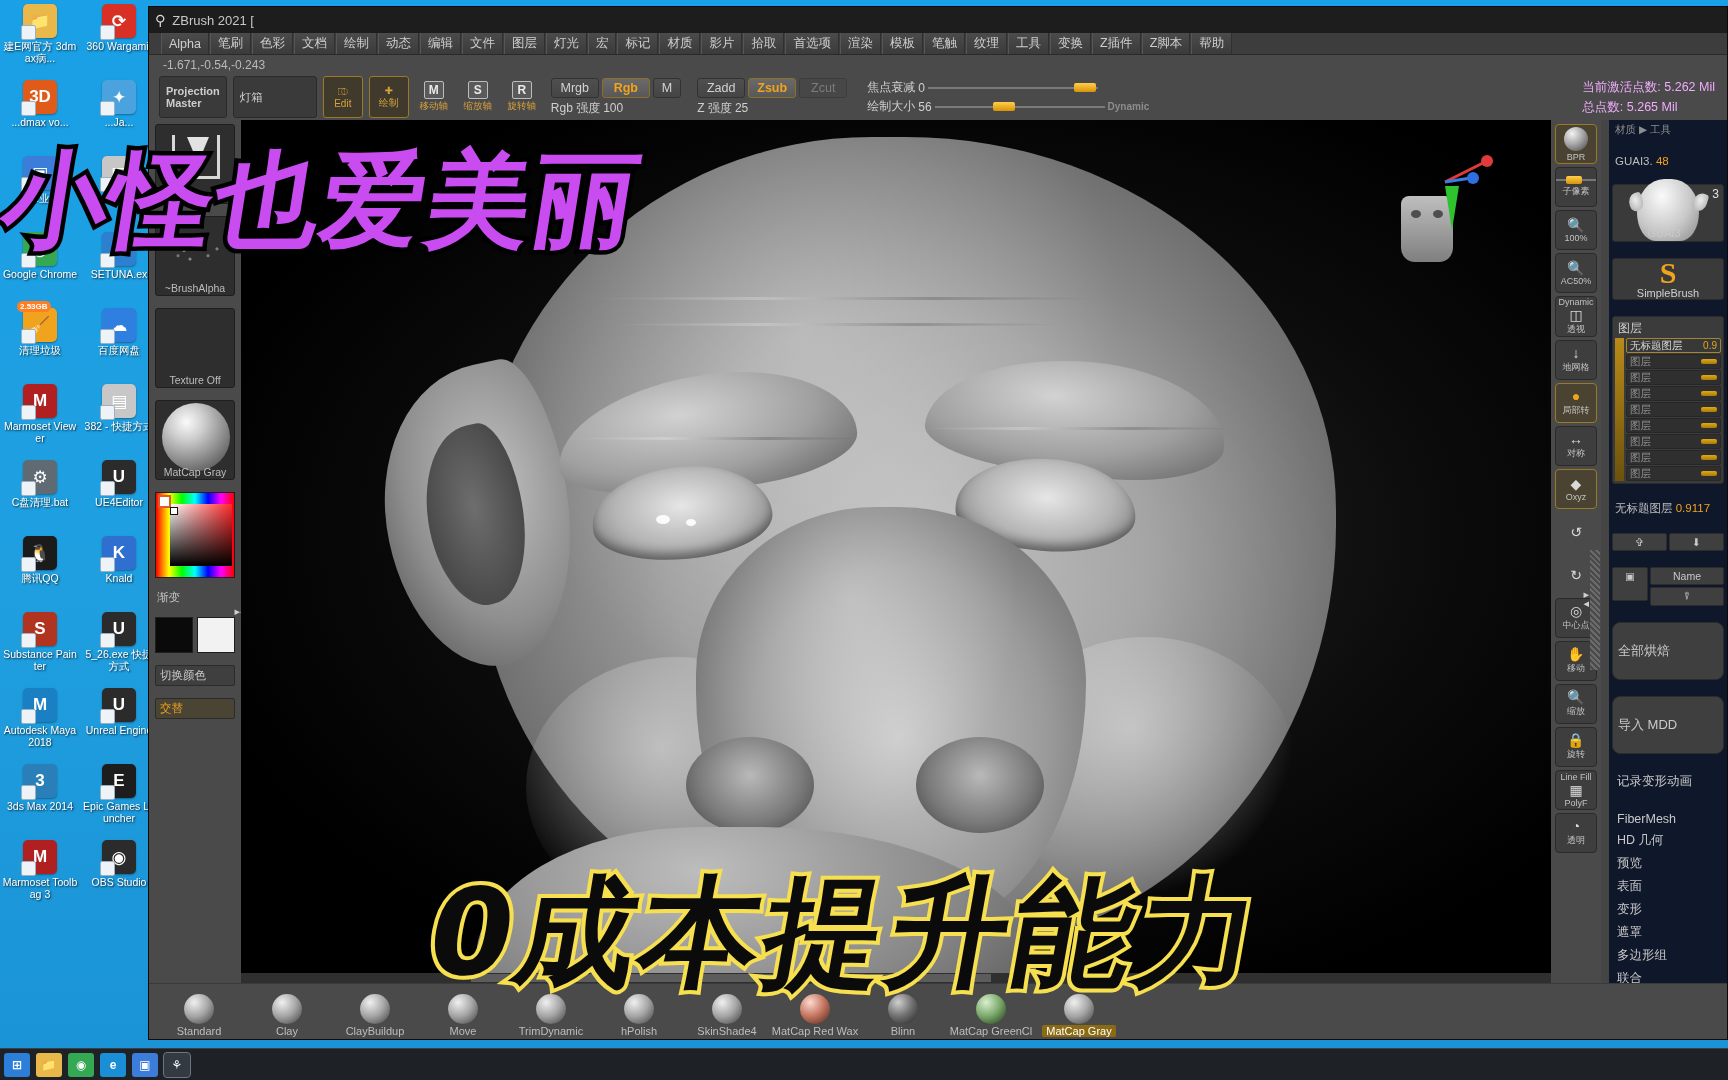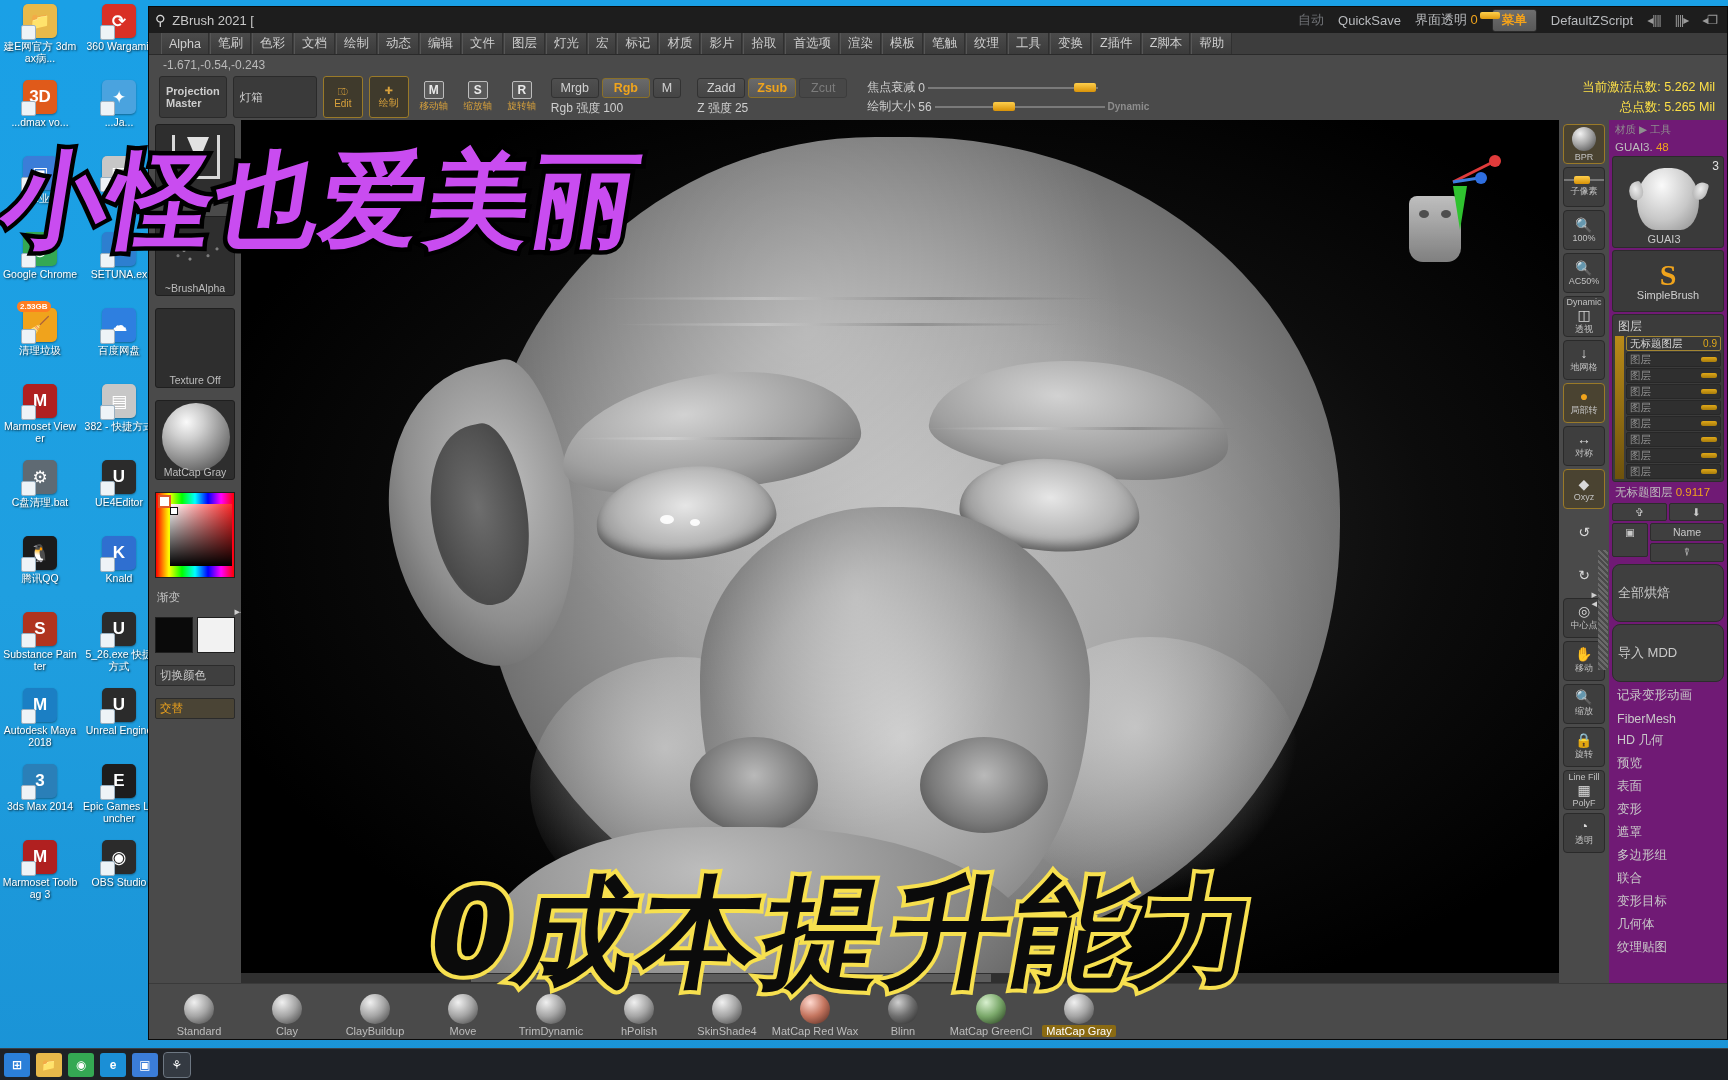--- a/index.html
+++ b/index.html
@@ -144,21 +144,21 @@
     background: linear-gradient(180deg,#6a6a6a,#585858); border-color: #8a7028;
   }
   .tgl.off { color: #7c7c7c; border-color: #3c3c3c; background: #474747; }
   .lbl-val { font-size: 12px; color: #cfcfcf; }
   .slider-wide { position: relative; width: 170px; height: 14px; }
   .slider-wide .track { position: absolute; top: 6px; left: 0; right: 0; height: 2px; background: #7a7a7a; }
   .slider-wide .knob {
     position: absolute; top: 2px; width: 22px; height: 9px;
     background: linear-gradient(180deg,#ffcf4c,#d89208); border-radius: 2px;
   }
-  .stats { margin-left: auto; color: #fde047; font-size: 12.5px; line-height: 20px; text-align: right; padding-right: 6px; }
+  .stats { margin-left: auto; color: #f0abfc; font-size: 12.5px; line-height: 20px; text-align: left; padding-right: 6px; }
 
   
   .zbody { flex: 1 1 auto; display: flex; position: relative; min-height: 0; }
 
   
   .left-pal {
     width: 92px; background: #4a4a4a; padding: 4px 6px; display: flex;
     flex-direction: column; gap: 12px; flex: 0 0 auto;
   }
   .pal-cell {
@@ -348,22 +348,22 @@
   .rs-label { font-size: 9px; color: #c2c2c2; }
   .grip {
     width: 10px; height: 120px; background:
       repeating-linear-gradient(45deg,#6a6a6a 0 2px,#4a4a4a 2px 4px);
     position: absolute; right: 1px; top: 430px;
   }
   .flap-arrows { position:absolute; right:12px; top:470px; color:#d0d0d0; font-size:11px; line-height:9px; }
 
   
   .right-panel {
-    width: 118px; background: #701a75; flex: 0 0 auto; position: relative;
-    display: flex; flex-direction: column; gap: 2px; padding: 2px 3px; overflow: hidden;
+    width: 118px; background: #0f172a; flex: 0 0 auto; position: relative;
+    display: flex; flex-direction: column; gap: 16px; padding: 2px 3px; overflow: hidden; margin-left: 8px;
   }
   .rp-head { font-size: 11.5px; color: #bdbdbd; padding: 1px 3px; }
   .rp-head .v { color: #f0a41c; }
   .rp-tool {
     background: #3a3a3a; border: 1px solid #2b2b2b; border-radius: 3px;
     height: 92px; position: relative; display: flex; align-items: center; justify-content: center;
   }
   .rp-tool .num { position: absolute; right: 4px; top: 2px; color: #e2e2e2; font-size: 12px; }
   .rp-tool .cap { position: absolute; bottom: 2px; left: 0; right: 8px; text-align: center;
     font-size: 11px; color: #c9c9c9; }
@@ -553,36 +553,20 @@
           <span class="di-label">OBS Studio</span>
         </div>
       </div>
   </div>
 
   <div class="zwin">
 
     <div class="title-bar">
       <span class="zb-logo">⚲</span>
       <span>ZBrush 2021 [</span>
-      <div class="title-right">
-        <span class="t-dim">自动</span>
-        <span class="t-norm">QuickSave</span>
-        <span>
-          <span class="t-norm">界面透明</span>
-          <span style="color:#f0a41c">0</span>
-          <span class="slider-mini">
-            <span class="track"></span><span class="knob"></span>
-          </span>
-        </span>
-        <span class="pill-on">菜单</span>
-        <span class="t-norm">DefaultZScript</span>
-        <span class="arrows">◂||||</span>
-        <span class="arrows">||||▸</span>
-        <span class="arrows">◂❐</span>
-      </div>
     </div>
 
     <div class="menu-bar" id="menuBar">
         <div class="menu-item">Alpha</div>
         <div class="menu-item">笔刷</div>
         <div class="menu-item">色彩</div>
         <div class="menu-item">文档</div>
         <div class="menu-item">绘制</div>
         <div class="menu-item">动态</div>
         <div class="menu-item">编辑</div>

